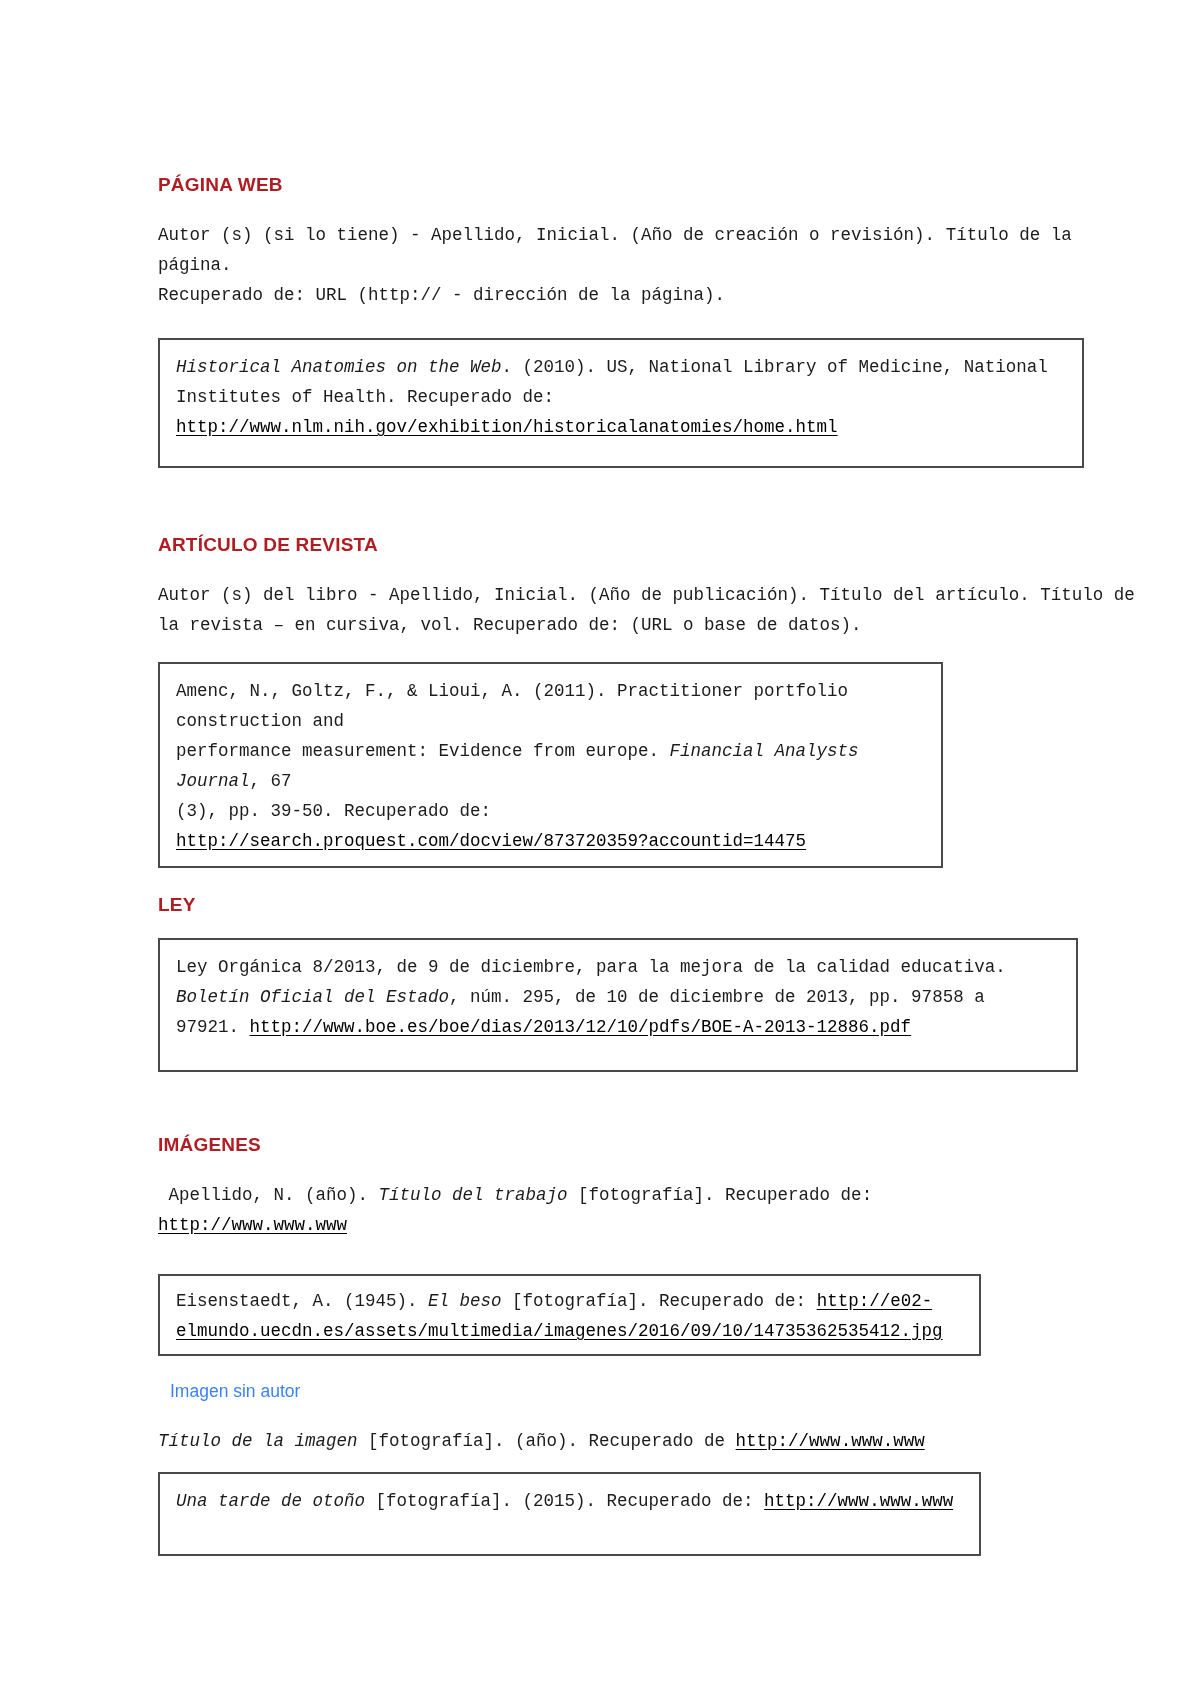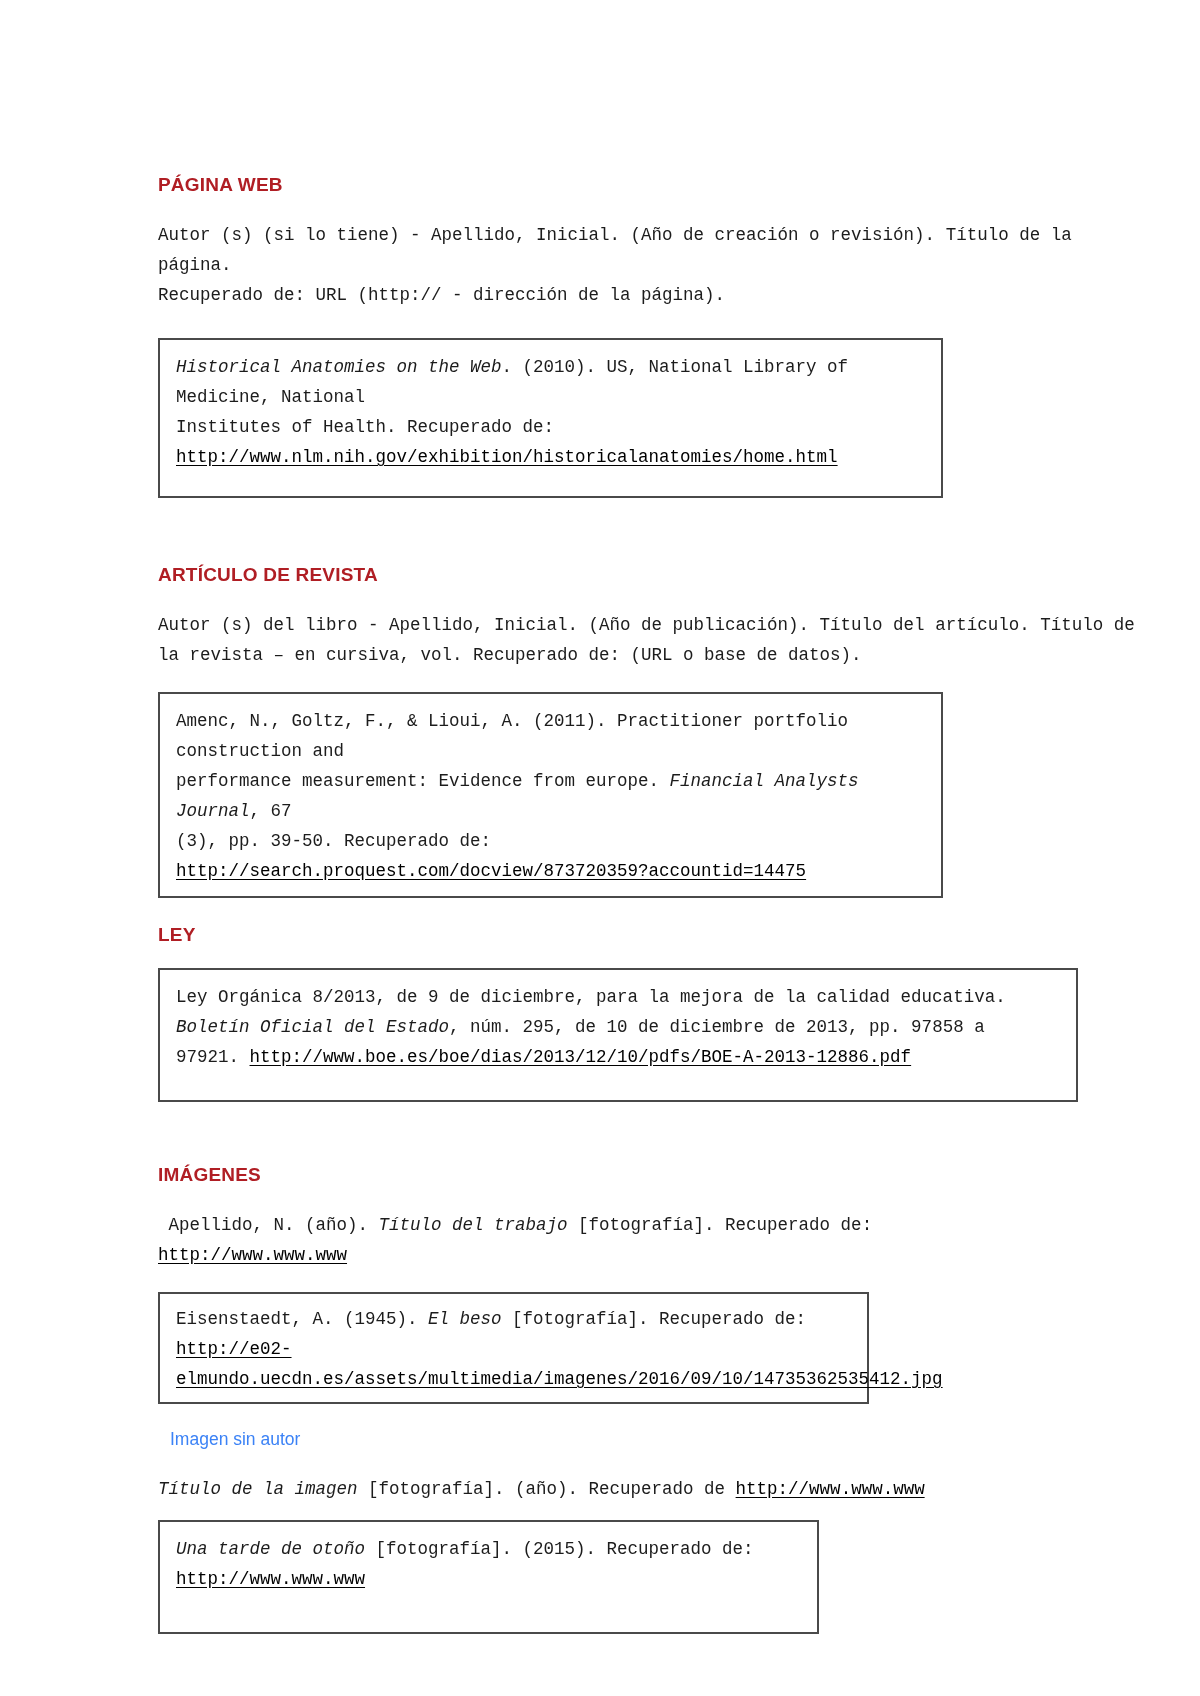--- a/index.html
+++ b/index.html
@@ -37,30 +37,30 @@
     text-underline-offset:3px;
     cursor:pointer;
   }
   .box{
     box-sizing:border-box;
     border:2px solid #4a4a4a;
     background:#ffffff;
   }
   
   #format-pagina-web{margin-bottom:28px;}
-  #box-pagina-web{width:785px;padding:12px 16px 24px 16px;margin-bottom:62px;}
+  #box-pagina-web{width:926px;padding:12px 16px 24px 16px;margin-bottom:62px;}
   #format-articulo{margin-bottom:22px;}
   #box-articulo{width:785px;padding:12px 16px 10px 16px;margin-bottom:22px;}
   #heading-ley{margin-bottom:18px;}
   #format-ley{margin-bottom:26px;}
   #box-ley{width:920px;padding:12px 16px 28px 16px;margin-bottom:58px;}
-  #format-imagenes{margin-bottom:22px;}
-  #box-imagenes{width:711px;padding:10px 16px 8px 16px;margin-bottom:20px;}
+  #format-imagenes{margin-bottom:34px;}
+  #box-imagenes{width:823px;padding:10px 16px 8px 16px;margin-bottom:20px;}
   #format-imagen-sin-autor{margin-bottom:16px;}
-  #box-imagen-sin-autor{width:661px;padding:12px 16px 38px 16px;}
+  #box-imagen-sin-autor{width:823px;padding:12px 16px 38px 16px;}
 </style>
 </head>
 <body>
 
 <div class="page">
 
   <h2 class="heading" id="heading-pagina-web">PÁGINA WEB</h2>
   <p class="para" id="format-pagina-web"><span>Autor (s) (si lo tiene) - Apellido, Inicial. (Año de creación o revisión). Título de la página.</span><br><span>Recuperado de: URL (http:// - dirección de la página).</span></p>
   <div class="box" id="box-pagina-web">
     <p class="para"><em class="it">Historical Anatomies on the Web</em><span>. (2010). US, National Library of Medicine, National</span><br><span>Institutes of Health. Recuperado de:</span><br><a class="link" href="#">http://www.nlm.nih.gov/exhibition/historicalanatomies/home.html</a></p>

